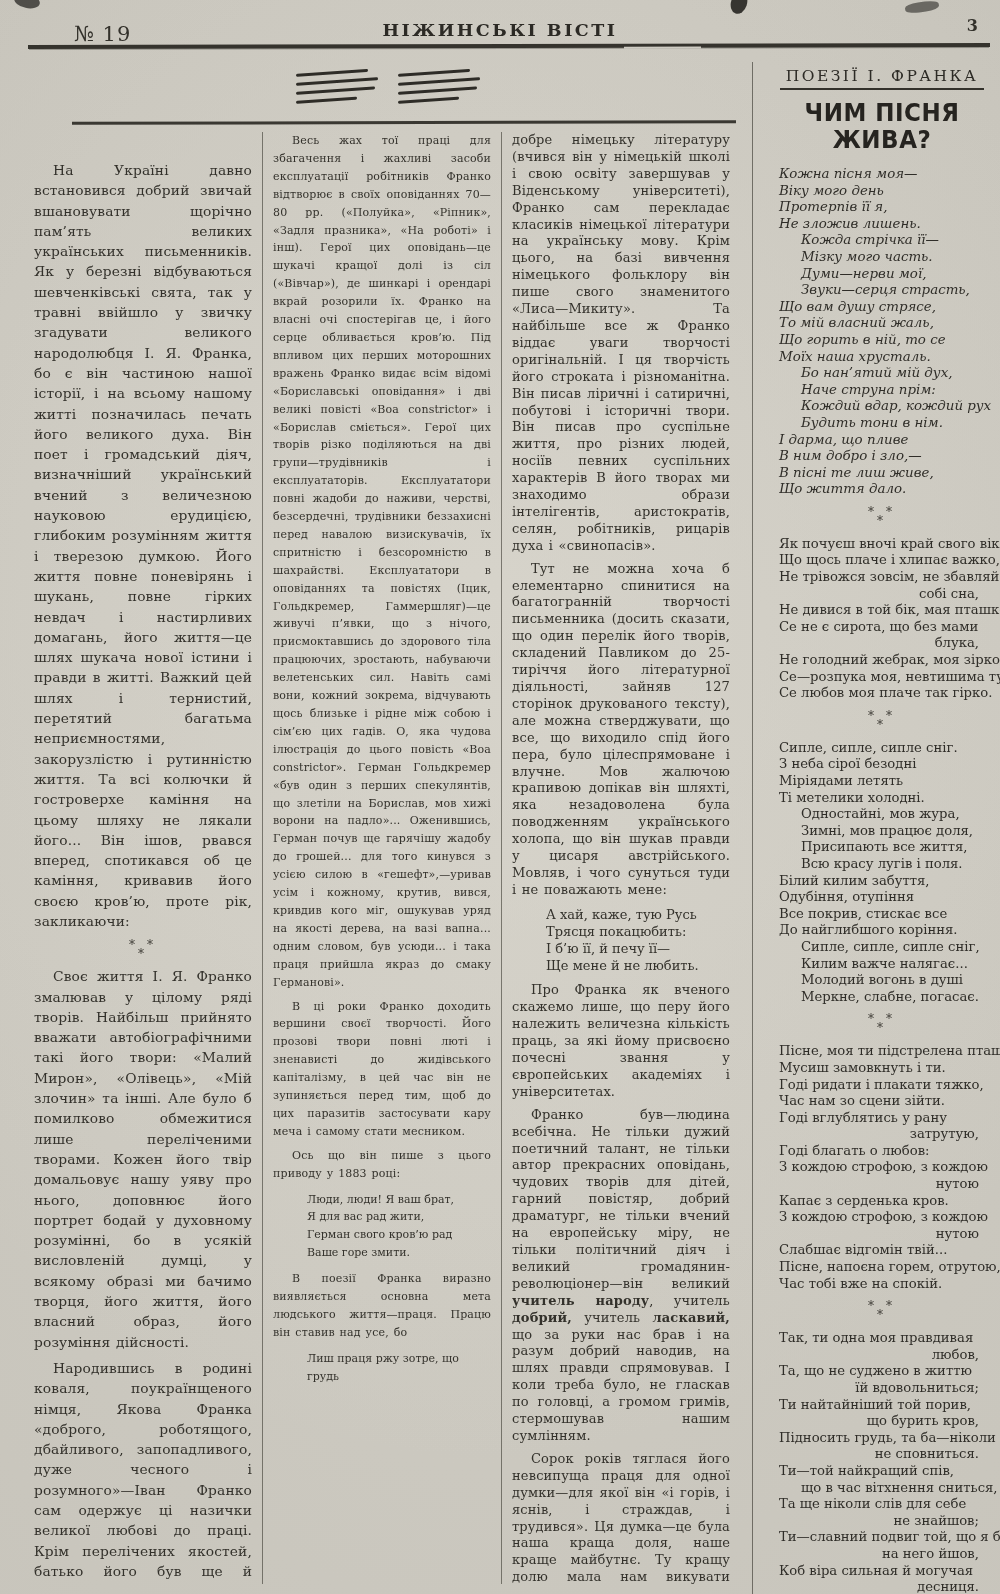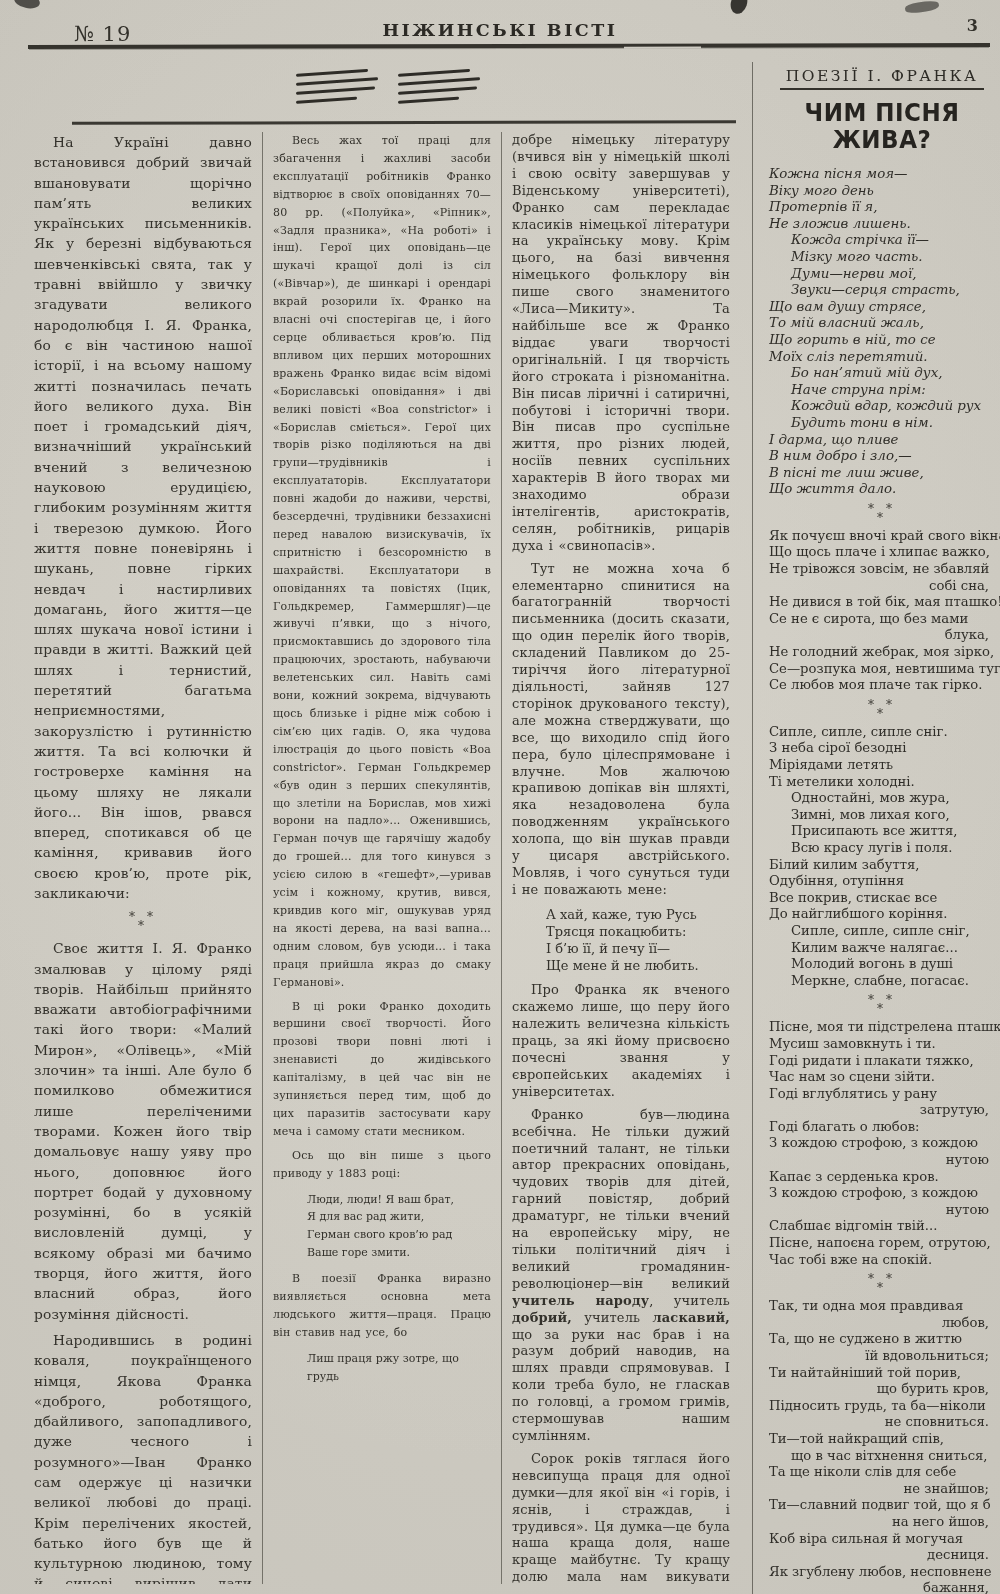--- a/index.html
+++ b/index.html
@@ -43,41 +43,41 @@
     transform:rotate(-.15deg);}
 
   
   .cols{position:absolute;left:34px;top:132px;width:702px;height:1452px;
     display:flex;overflow:hidden;}
   .col{width:218px;overflow:hidden;}
   .vdiv{width:1px;background:rgba(58,56,48,.6);margin:0 10px;flex:none;}
   .para{margin:6px 0 0;text-align:justify;text-indent:19px;word-spacing:1.2px;letter-spacing:.15px;}
   .para.ni{text-indent:0;}
   .col > :first-child{margin-top:0;}
-  .c1{font-size:13.8px;line-height:20.3px;}
+  .c1{font-size:13.8px;line-height:20.3px;margin-top:28px;}
   .c2{font-size:11px;line-height:17.9px;}
   .c3{font-size:13px;line-height:16.9px;}
   .verse{margin:8px 0 8px 34px;text-indent:0;}
   .verse .vl{text-indent:0;}
   .sep{margin:10px 0 7px;text-align:center;font-size:12px;letter-spacing:4px;color:#3a3832;}
   .sep span{display:block;line-height:9px;}
 
   
   .poetry{position:absolute;left:752px;top:62px;width:238px;height:1544px;
     border-left:1px solid rgba(62,60,52,.65);padding-left:10px;overflow:hidden;}
   .poetry:before{content:"";position:absolute;left:-6px;top:0;bottom:0;width:1px;
     background:rgba(62,60,52,.6);}
   .ptitle-wrap{text-align:center;margin:4px 0 10px;}
   .ptitle{display:inline-block;font-size:15.5px;letter-spacing:2.5px;color:#2c2a25;
     border-bottom:2px solid #33312b;padding:0 6px 3px;}
   .poem-title{margin:2px 0 14px;text-align:center;
     font-family:"DejaVu Sans","Liberation Sans",sans-serif;
     font-weight:bold;font-size:23px;letter-spacing:.5px;color:#262420;transform:scaleY(1.04);}
   .poem-body{font-size:13.2px;line-height:16.6px;color:#2f2d28;}
-  .stanza{margin:0;padding-left:6px;}
+  .stanza{margin:10px;padding-left:6px;}
   .stanza.it{font-style:italic;font-size:13.4px;}
   .pl{white-space:nowrap;}
   .pl.a-i{padding-left:22px;}
   .pl.a-r{white-space:normal;text-align:right;padding-right:12px;}
   .poem-body .sep{margin:7px 0 5px;}
 </style>
 </head>
 <body>
 
 <div class="page">
@@ -159,21 +159,21 @@
           <div class="pl a-l">Віку мого день</div>
           <div class="pl a-l">Протерпів її я,</div>
           <div class="pl a-l">Не зложив лишень.</div>
           <div class="pl a-i">Кожда стрічка її—</div>
           <div class="pl a-i">Мізку мого часть.</div>
           <div class="pl a-i">Думи—нерви мої,</div>
           <div class="pl a-i">Звуки—серця страсть,</div>
           <div class="pl a-l">Що вам душу стрясе,</div>
           <div class="pl a-l">То мій власний жаль,</div>
           <div class="pl a-l">Що горить в ній, то се</div>
-          <div class="pl a-l">Моїх сліз перетятий.</div>
+          <div class="pl a-l">Моїх наша хрусталь.</div>
           <div class="pl a-i">Бо нан’ятий мій дух,</div>
           <div class="pl a-i">Наче струна прім:</div>
           <div class="pl a-i">Кождий вдар, кождий рух</div>
           <div class="pl a-i">Будить тони в нім.</div>
           <div class="pl a-l">І дарма, що пливе</div>
           <div class="pl a-l">В ним добро і зло,—</div>
           <div class="pl a-l">В пісні те лиш живе,</div>
           <div class="pl a-l">Що життя дало.</div>
         </div>
         <div class="sep">
@@ -195,21 +195,21 @@
         <div class="sep">
           <span>*  *</span>
           <span>*</span>
         </div>
         <div class="stanza">
           <div class="pl a-l">Сипле, сипле, сипле сніг.</div>
           <div class="pl a-l">З неба сірої безодні</div>
           <div class="pl a-l">Міріядами летять</div>
           <div class="pl a-l">Ті метелики холодні.</div>
           <div class="pl a-i">Одностайні, мов жура,</div>
-          <div class="pl a-i">Зимні, мов лихая кого,</div>
+          <div class="pl a-i">Зимні, мов працює доля,</div>
           <div class="pl a-i">Присипають все життя,</div>
           <div class="pl a-i">Всю красу лугів і поля.</div>
           <div class="pl a-l">Білий килим забуття,</div>
           <div class="pl a-l">Одубіння, отупіння</div>
           <div class="pl a-l">Все покрив, стискає все</div>
           <div class="pl a-l">До найглибшого коріння.</div>
           <div class="pl a-i">Сипле, сипле, сипле сніг,</div>
           <div class="pl a-i">Килим важче налягає...</div>
           <div class="pl a-i">Молодий вогонь в душі</div>
           <div class="pl a-i">Меркне, слабне, погасає.</div>

